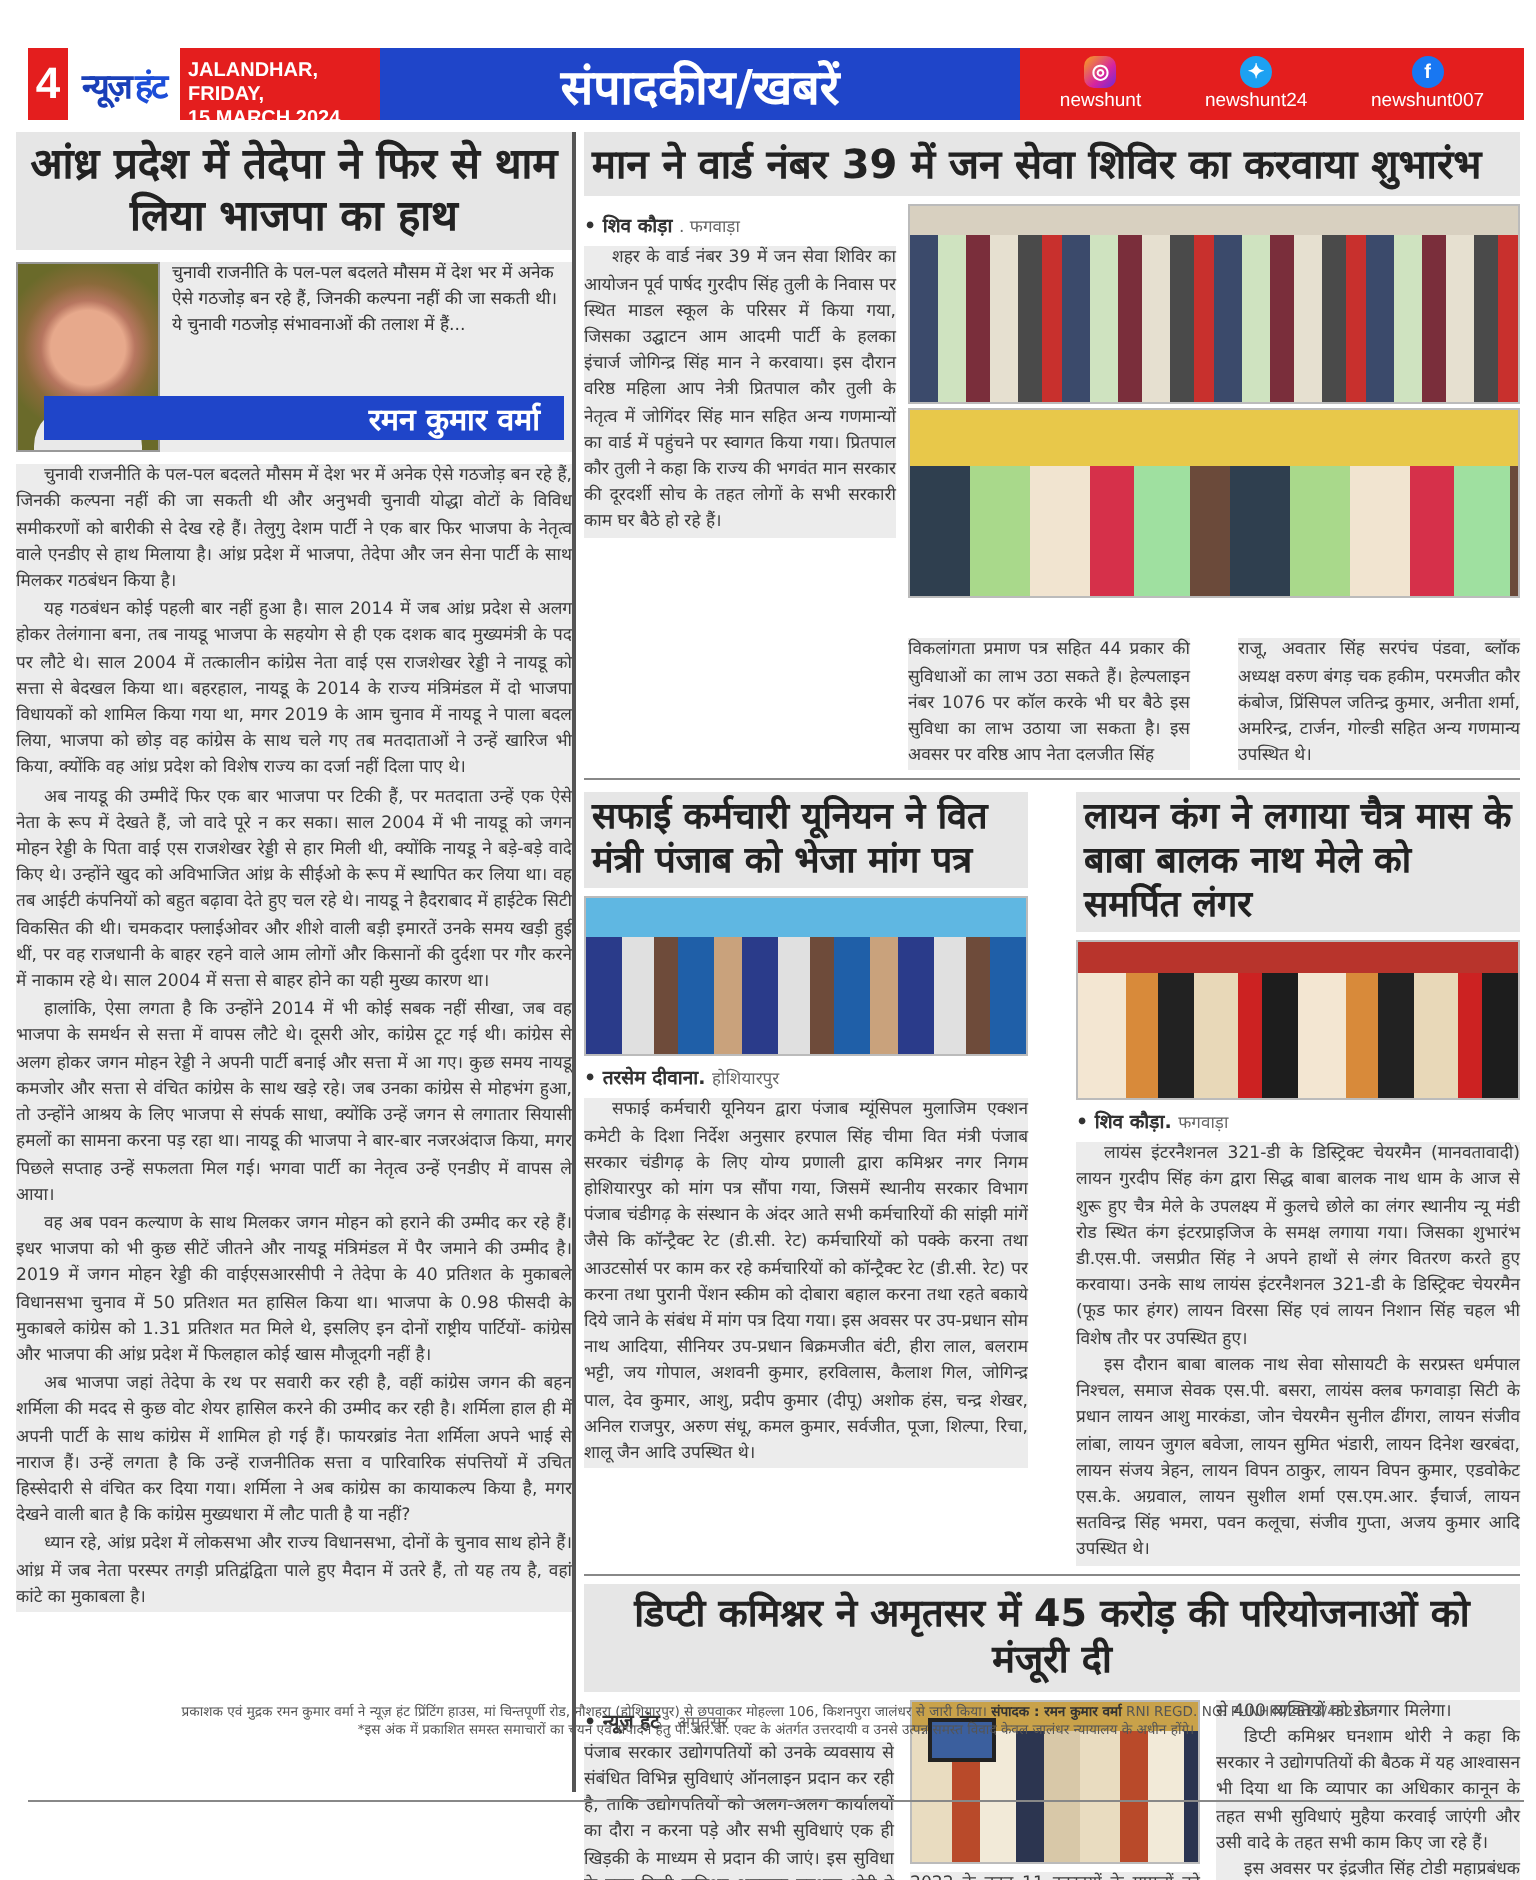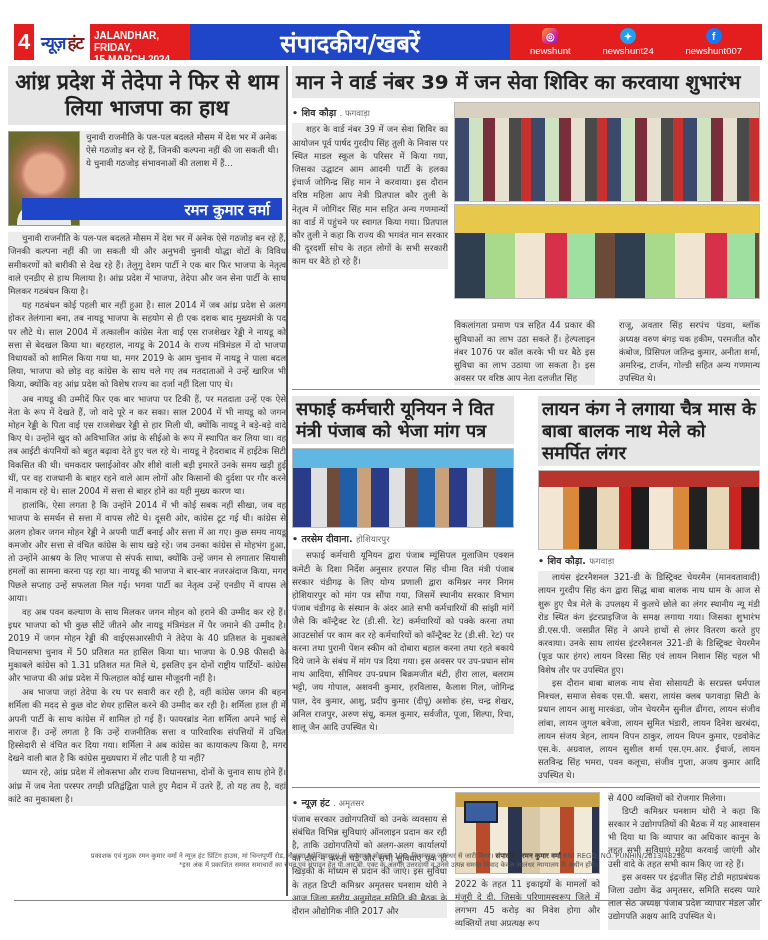--- a/index.html
+++ b/index.html
@@ -3,21 +3,21 @@
 <meta charset="utf-8">
 <style>
   * { box-sizing: border-box; margin: 0; padding: 0; }
   html, body { width: 768px; height: 940px; background: #ffffff; overflow: hidden; }
   body { font-family: "DejaVu Sans", sans-serif; color: #222; position: relative; }
 
   
   .masthead { position: absolute; left: 14px; top: 24px; width: 748px; height: 36px; display: flex; align-items: stretch; }
   .page-num { width: 20px; background: #e41e1e; color: #fff; font-family: "Liberation Sans", sans-serif; font-size: 22px; font-weight: bold; display: flex; align-items: center; justify-content: center; }
   .brand { width: 56px; background: #fff; color: #1a3fb8; font-size: 17px; font-weight: bold; display: flex; align-items: center; justify-content: center; letter-spacing: -1px; }
-  .brand .b2 { color: #7f1d1d; margin-left: 2px; }
+  .brand .b2 { color: #1d4ed8; margin-left: 2px; }
   .dateline { width: 100px; background: #e41e1e; color: #fff; font-family: "Liberation Sans", sans-serif; font-weight: bold; font-size: 10px; line-height: 12px; padding: 6px 4px; }
   .section-title { width: 320px; background: #1f45c9; color: #fff; font-size: 24px; font-weight: bold; display: flex; align-items: center; justify-content: center; }
   .social { flex: 1; background: #e41e1e; display: flex; justify-content: space-around; align-items: center; padding: 2px 4px; }
   .soc { display: flex; flex-direction: column; align-items: center; color: #fff; font-family: "Liberation Sans", sans-serif; font-size: 9.5px; }
   .soc .ic { width: 16px; height: 16px; border-radius: 50%; display: flex; align-items: center; justify-content: center; font-size: 10px; font-weight: bold; color: #fff; margin-bottom: 1px; }
   .ic-insta { background: linear-gradient(135deg, #f9a31c, #d6249f 60%, #6a2bd6); border-radius: 5px !important; }
   .ic-tw { background: #1da1f2; }
   .ic-fb { background: #1877f2; }
 
   
@@ -192,20 +192,21 @@
       <div class="body-text shade">
         <p>लायंस इंटरनैशनल 321-डी के डिस्ट्रिक्ट चेयरमैन (मानवतावादी) लायन गुरदीप सिंह कंग द्वारा सिद्ध बाबा बालक नाथ धाम के आज से शुरू हुए चैत्र मेले के उपलक्ष्य में कुलचे छोले का लंगर स्थानीय न्यू मंडी रोड स्थित कंग इंटरप्राइजिज के समक्ष लगाया गया। जिसका शुभारंभ डी.एस.पी. जसप्रीत सिंह ने अपने हाथों से लंगर वितरण करते हुए करवाया। उनके साथ लायंस इंटरनैशनल 321-डी के डिस्ट्रिक्ट चेयरमैन (फूड फार हंगर) लायन विरसा सिंह एवं लायन निशान सिंह चहल भी विशेष तौर पर उपस्थित हुए।</p>
         <p>इस दौरान बाबा बालक नाथ सेवा सोसायटी के सरप्रस्त धर्मपाल निश्चल, समाज सेवक एस.पी. बसरा, लायंस क्लब फगवाड़ा सिटी के प्रधान लायन आशु मारकंडा, जोन चेयरमैन सुनील ढींगरा, लायन संजीव लांबा, लायन जुगल बवेजा, लायन सुमित भंडारी, लायन दिनेश खरबंदा, लायन संजय त्रेहन, लायन विपन ठाकुर, लायन विपन कुमार, एडवोकेट एस.के. अग्रवाल, लायन सुशील शर्मा एस.एम.आर. ईंचार्ज, लायन सतविन्द्र सिंह भमरा, पवन कलूचा, संजीव गुप्ता, अजय कुमार आदि उपस्थित थे।</p>
       </div>
     </article>
   </div>
 
   <div class="hr"></div>
 
   <article>
+    <h2 class="headline hl-bottom">डिप्टी कमिश्नर ने अमृतसर में 45 करोड़ की परियोजनाओं को मंजूरी दी</h2>
     <div class="bottom-row">
       <div class="b-col1">
         <div class="byline">
           <span>• न्यूज़ हंट</span>
           <span class="place">. अमृतसर</span>
         </div>
         <div class="body-text shade">पंजाब सरकार उद्योगपतियों को उनके व्यवसाय से संबंधित विभिन्न सुविधाएं ऑनलाइन प्रदान कर रही है, ताकि उद्योगपतियों को अलग-अलग कार्यालयों का दौरा न करना पड़े और सभी सुविधाएं एक ही खिड़की के माध्यम से प्रदान की जाएं। इस सुविधा के तहत डिप्टी कमिश्नर अमृतसर घनशाम थोरी ने आज जिला स्तरीय अनुमोदन समिति की बैठक के दौरान औद्योगिक नीति 2017 और</div>
       </div>
       <div class="b-col2">
         <div class="photo photo-meeting">

